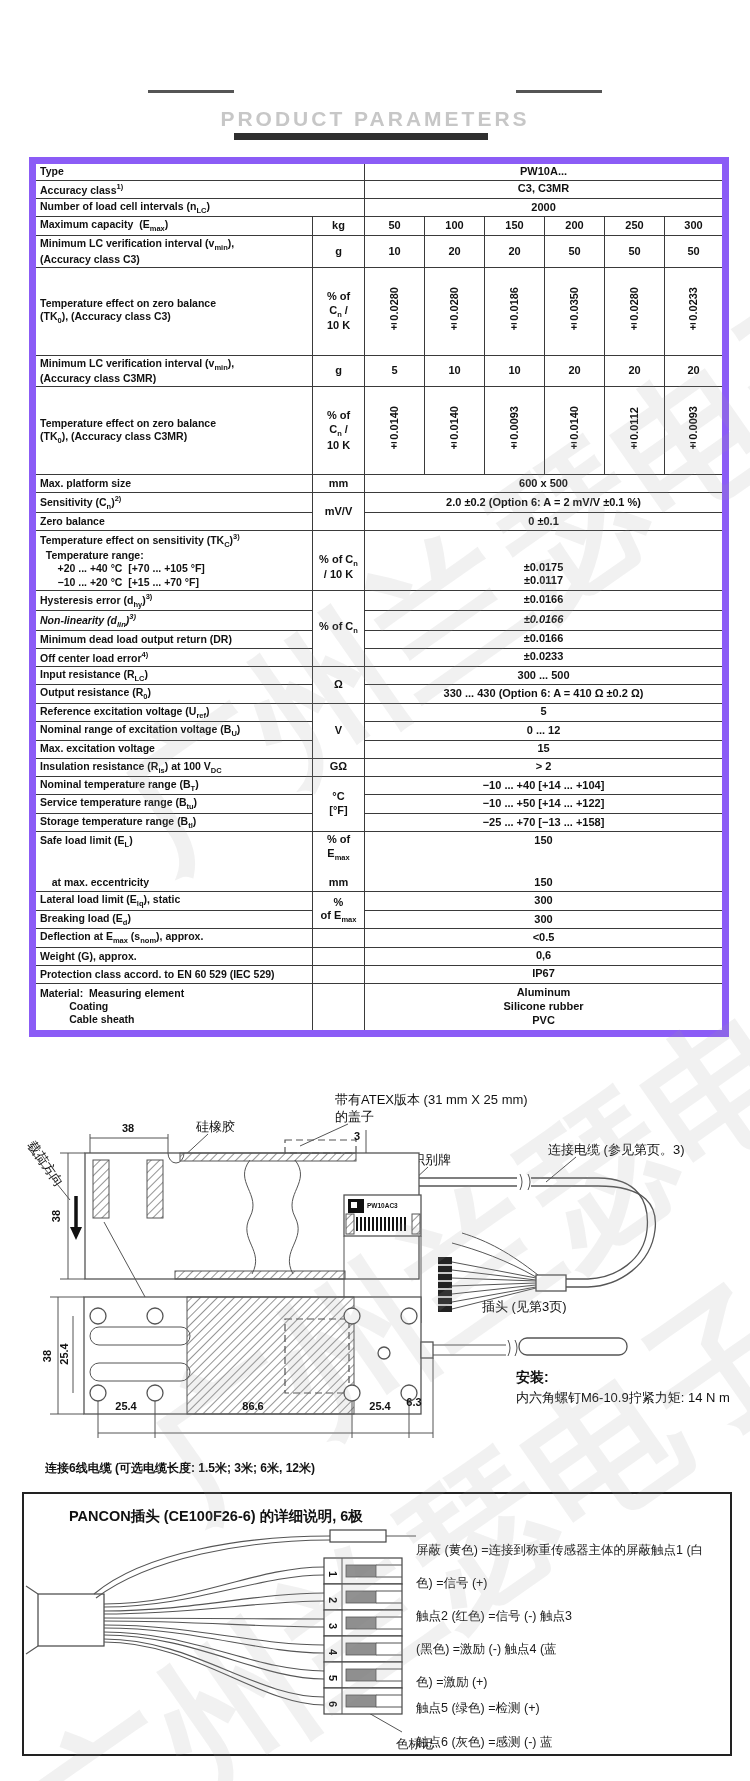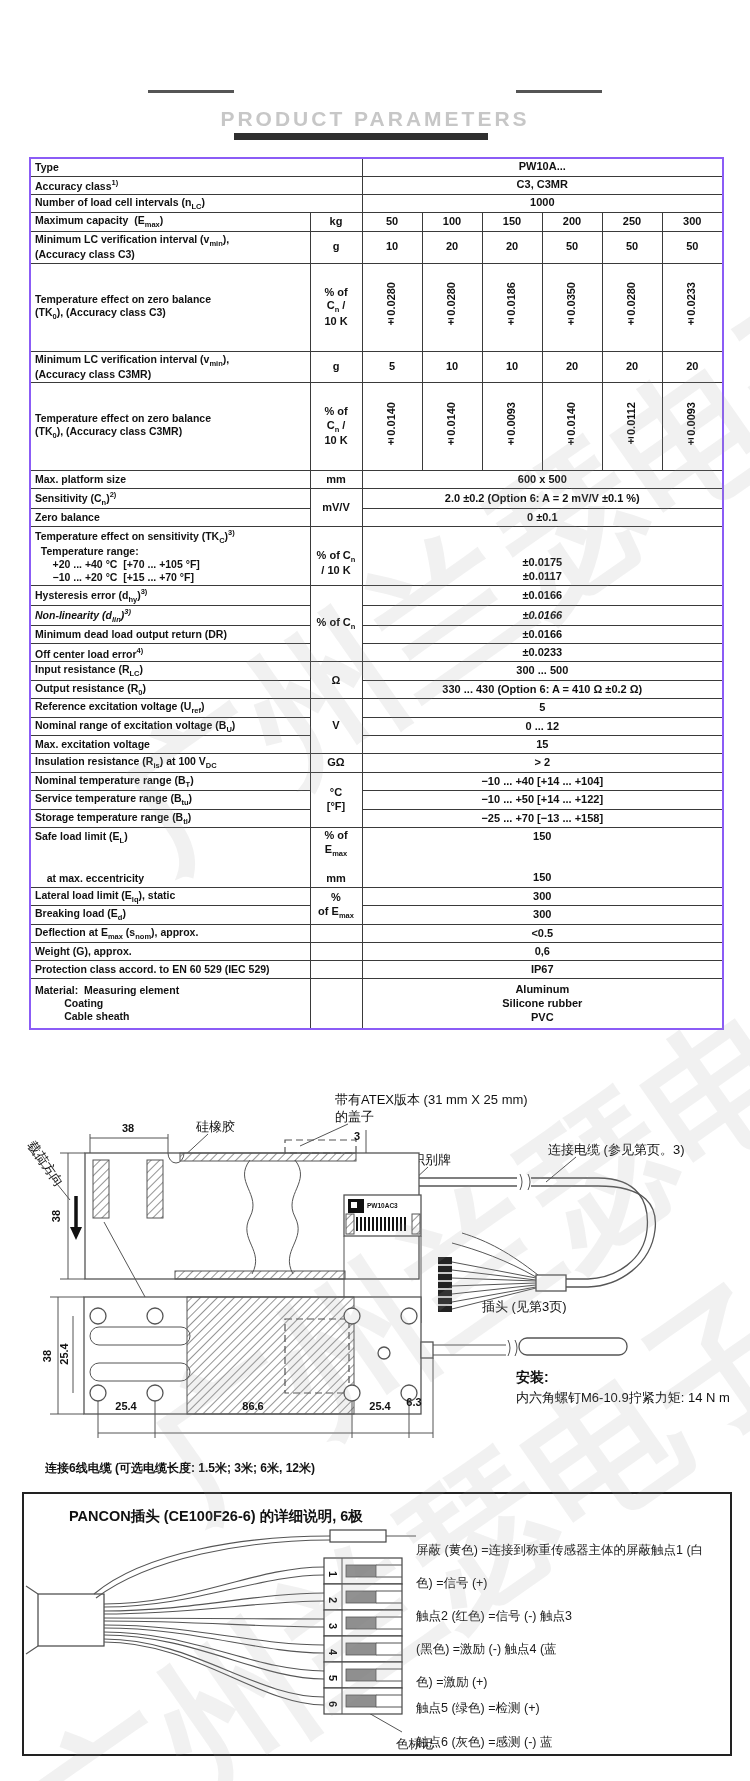--- a/index.html
+++ b/index.html
@@ -14,21 +14,21 @@
   .hdr-title { position:absolute; top:48px; left:0; width:750px; text-align:center;
                font-size:47px; font-weight:900; letter-spacing:5px; color:#262626; }
   .hdr-line { position:absolute; top:90px; width:86px; height:3px; background:#555; }
   .hdr-line.l { left:148px; } .hdr-line.r { left:516px; }
   .hdr-sub { position:absolute; top:107px; left:0; width:750px; text-align:center;
              font-size:21px; font-weight:bold; letter-spacing:3px; color:#c7c7c7; }
   .hdr-bar { position:absolute; top:133px; left:234px; width:254px; height:7px; background:#2f2f2f; }
 
   
   .tblwrap { position:absolute; left:29px; top:157px; z-index:2; }
-  table.spec { border-collapse:collapse; width:693px; table-layout:fixed; border:2px solid #8b5cf6; }
+  table.spec { border-collapse:collapse; width:693px; table-layout:fixed; border:7px solid #8b5cf6; }
   table.spec td { border:1px solid #3a3a3a; color:#111; padding:1px 4px; vertical-align:middle;
                   line-height:1.25; font-weight:bold; overflow:hidden; }
   td.lbl { text-align:left; font-size:10.5px; }
   td.unit, td.val { text-align:center; font-size:11px; }
   td.top { vertical-align:top; }
   td.rot { text-align:center; vertical-align:middle; font-size:11px; }
   .rotv { display:inline-block; writing-mode:vertical-rl; transform:rotate(180deg);
           font-size:11px; font-weight:bold; }
   sub, sup { font-size:7.5px; }
 
@@ -92,21 +92,21 @@
           <tr style="height: 18px;">
             <td colspan="2" class="lbl">Type</td>
             <td colspan="6" class="val">PW10A...</td>
           </tr>
           <tr style="height: 18px;">
             <td colspan="2" class="lbl">Accuracy class<sup>1)</sup></td>
             <td colspan="6" class="val">C3, C3MR</td>
           </tr>
           <tr style="height: 18px;">
             <td colspan="2" class="lbl">Number of load cell intervals (n<sub>LC</sub>)</td>
-            <td colspan="6" class="val">1000</td>
+            <td colspan="6" class="val">2000</td>
           </tr>
           <tr style="height: 19px;">
             <td class="lbl">Maximum capacity&nbsp;&nbsp;(E<sub>max</sub>)</td>
             <td class="unit">kg</td>
             <td class="val">50</td>
             <td class="val">100</td>
             <td class="val">150</td>
             <td class="val">200</td>
             <td class="val">250</td>
             <td class="val">300</td>

